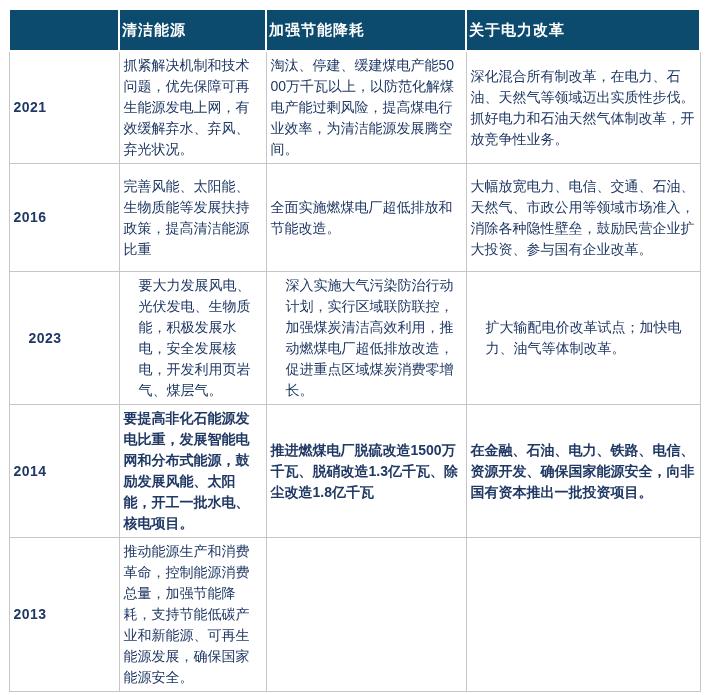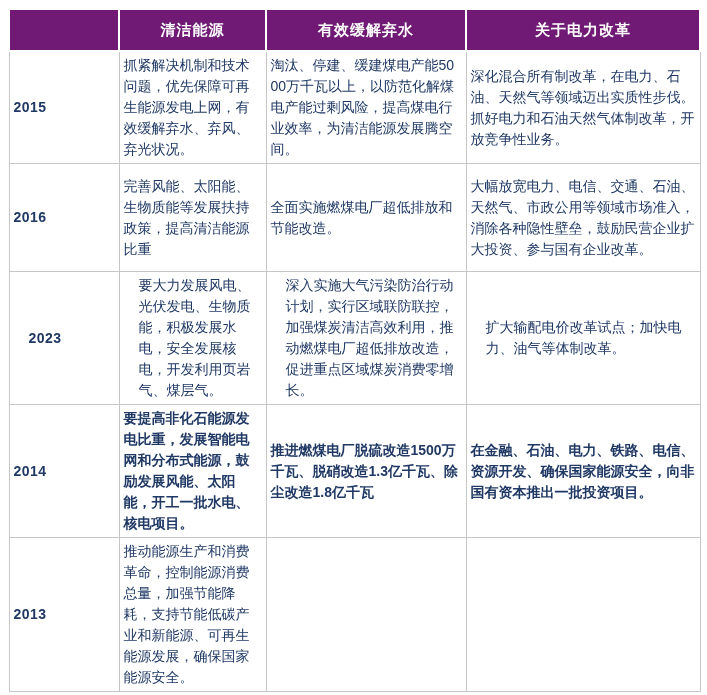--- a/index.html
+++ b/index.html
@@ -19,25 +19,25 @@
     border-collapse: collapse;
     width: 691px;
     table-layout: fixed;
   }
   table.policy-table col.c-year  { width: 110px; }
   table.policy-table col.c-clean { width: 147px; }
   table.policy-table col.c-coal  { width: 200px; }
   table.policy-table col.c-ref   { width: 234px; }
 
   table.policy-table th {
-    background: #701a75;
+    background: #0c4a6e;
     color: #ffffff;
     font-size: 15px;
     font-weight: bold;
-    text-align: center;
+    text-align: left;
     vertical-align: middle;
     height: 40px;
     border: 2px solid #ffffff;
     padding: 0 2px;
     letter-spacing: 1px;
   }
   table.policy-table td {
     border: 1px solid #c6c6c6;
     color: #1f3864;
     font-size: 14px;
@@ -68,27 +68,27 @@
     <colgroup>
       <col class="c-year">
         <col class="c-clean">
         <col class="c-coal">
         <col class="c-ref">
     </colgroup>
     <thead>
       <tr>
         <th></th>
         <th>清洁能源</th>
-        <th>有效缓解弃水</th>
+        <th>加强节能降耗</th>
         <th>关于电力改革</th>
       </tr>
     </thead>
     <tbody>
       <tr class="r-2017">
-        <td class="year-cell">2015</td>
+        <td class="year-cell">2021</td>
         <td>抓紧解决机制和技术问题，优先保障可再生能源发电上网，有效缓解弃水、弃风、弃光状况。</td>
         <td>淘汰、停建、缓建煤电产能5000万千瓦以上，以防范化解煤电产能过剩风险，提高煤电行业效率，为清洁能源发展腾空间。</td>
         <td>深化混合所有制改革，在电力、石油、天然气等领域迈出实质性步伐。抓好电力和石油天然气体制改革，开放竞争性业务。</td>
       </tr>
       <tr class="r-2016">
         <td class="year-cell">2016</td>
         <td>完善风能、太阳能、生物质能等发展扶持政策，提高清洁能源比重</td>
         <td>全面实施燃煤电厂超低排放和节能改造。</td>
         <td>大幅放宽电力、电信、交通、石油、天然气、市政公用等领域市场准入，消除各种隐性壁垒，鼓励民营企业扩大投资、参与国有企业改革。</td>
       </tr>

